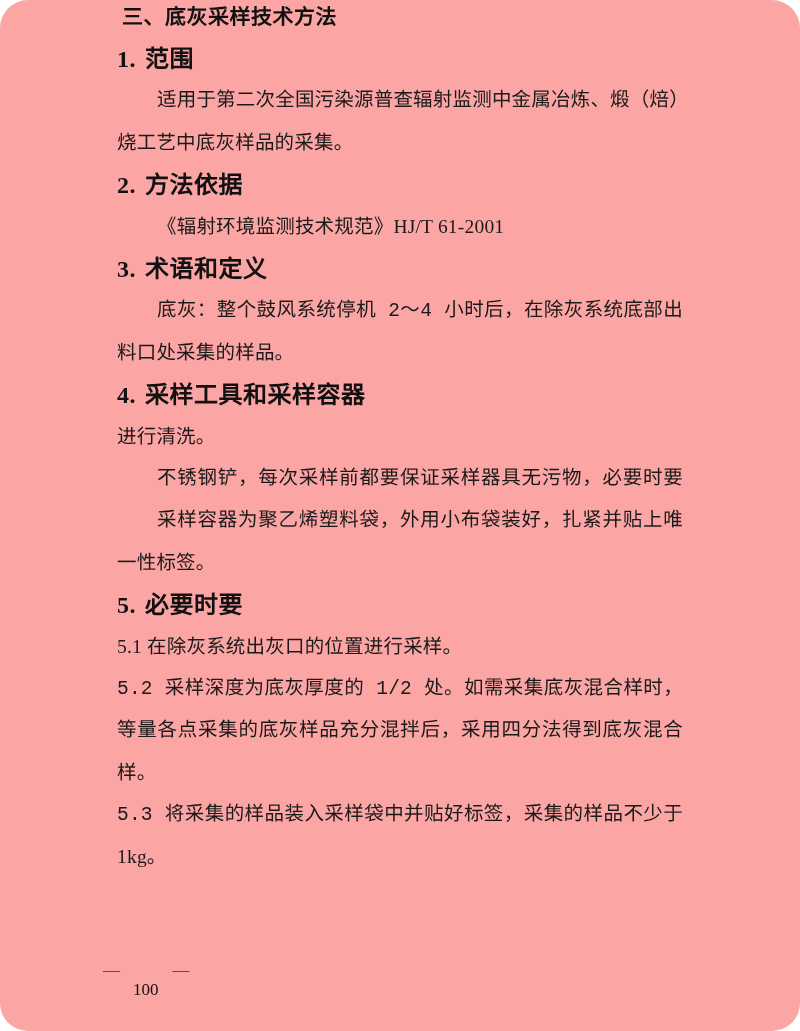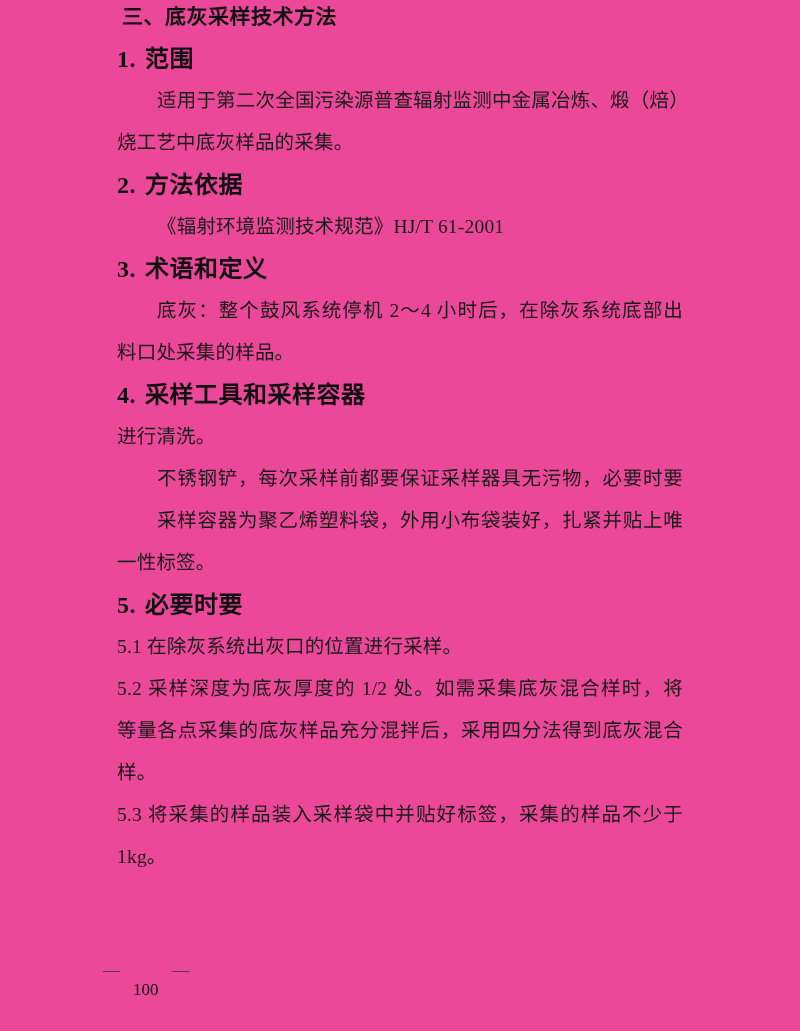--- a/index.html
+++ b/index.html
@@ -4,24 +4,25 @@
 <style>
   html, body {
     margin: 0;
     padding: 0;
     background: #ffffff;
   }
   .page {
     position: relative;
     width: 800px;
     height: 1031px;
-    background: #ec4899;
+    background: #fca5a5;
     overflow: hidden;
     color: #1a1a1a;
     font-family: "Liberation Serif", "DejaVu Serif", serif;
+    border-radius: 28px;
   }
   .content {
     position: absolute;
     top: 0;
     left: 117px;
     width: 566px;
   }
   .doc-title {
     margin: 2px 0 6px 5px;
     font-family: "Liberation Sans", "DejaVu Sans", sans-serif;
@@ -51,20 +52,21 @@
     white-space: normal;
     overflow: hidden;
     max-height: 42px;
   }
   .line.indent {
     text-indent: 40px;
   }
   .line.fill {
     text-align: justify;
     text-align-last: justify;
+    font-family: Liberation Mono, monospace;
   }
   .footer {
     position: absolute;
     left: 103px;
     top: 938px;
     display: flex;
     align-items: center;
     gap: 14px;
     font-size: 17px;
     line-height: 22px;

